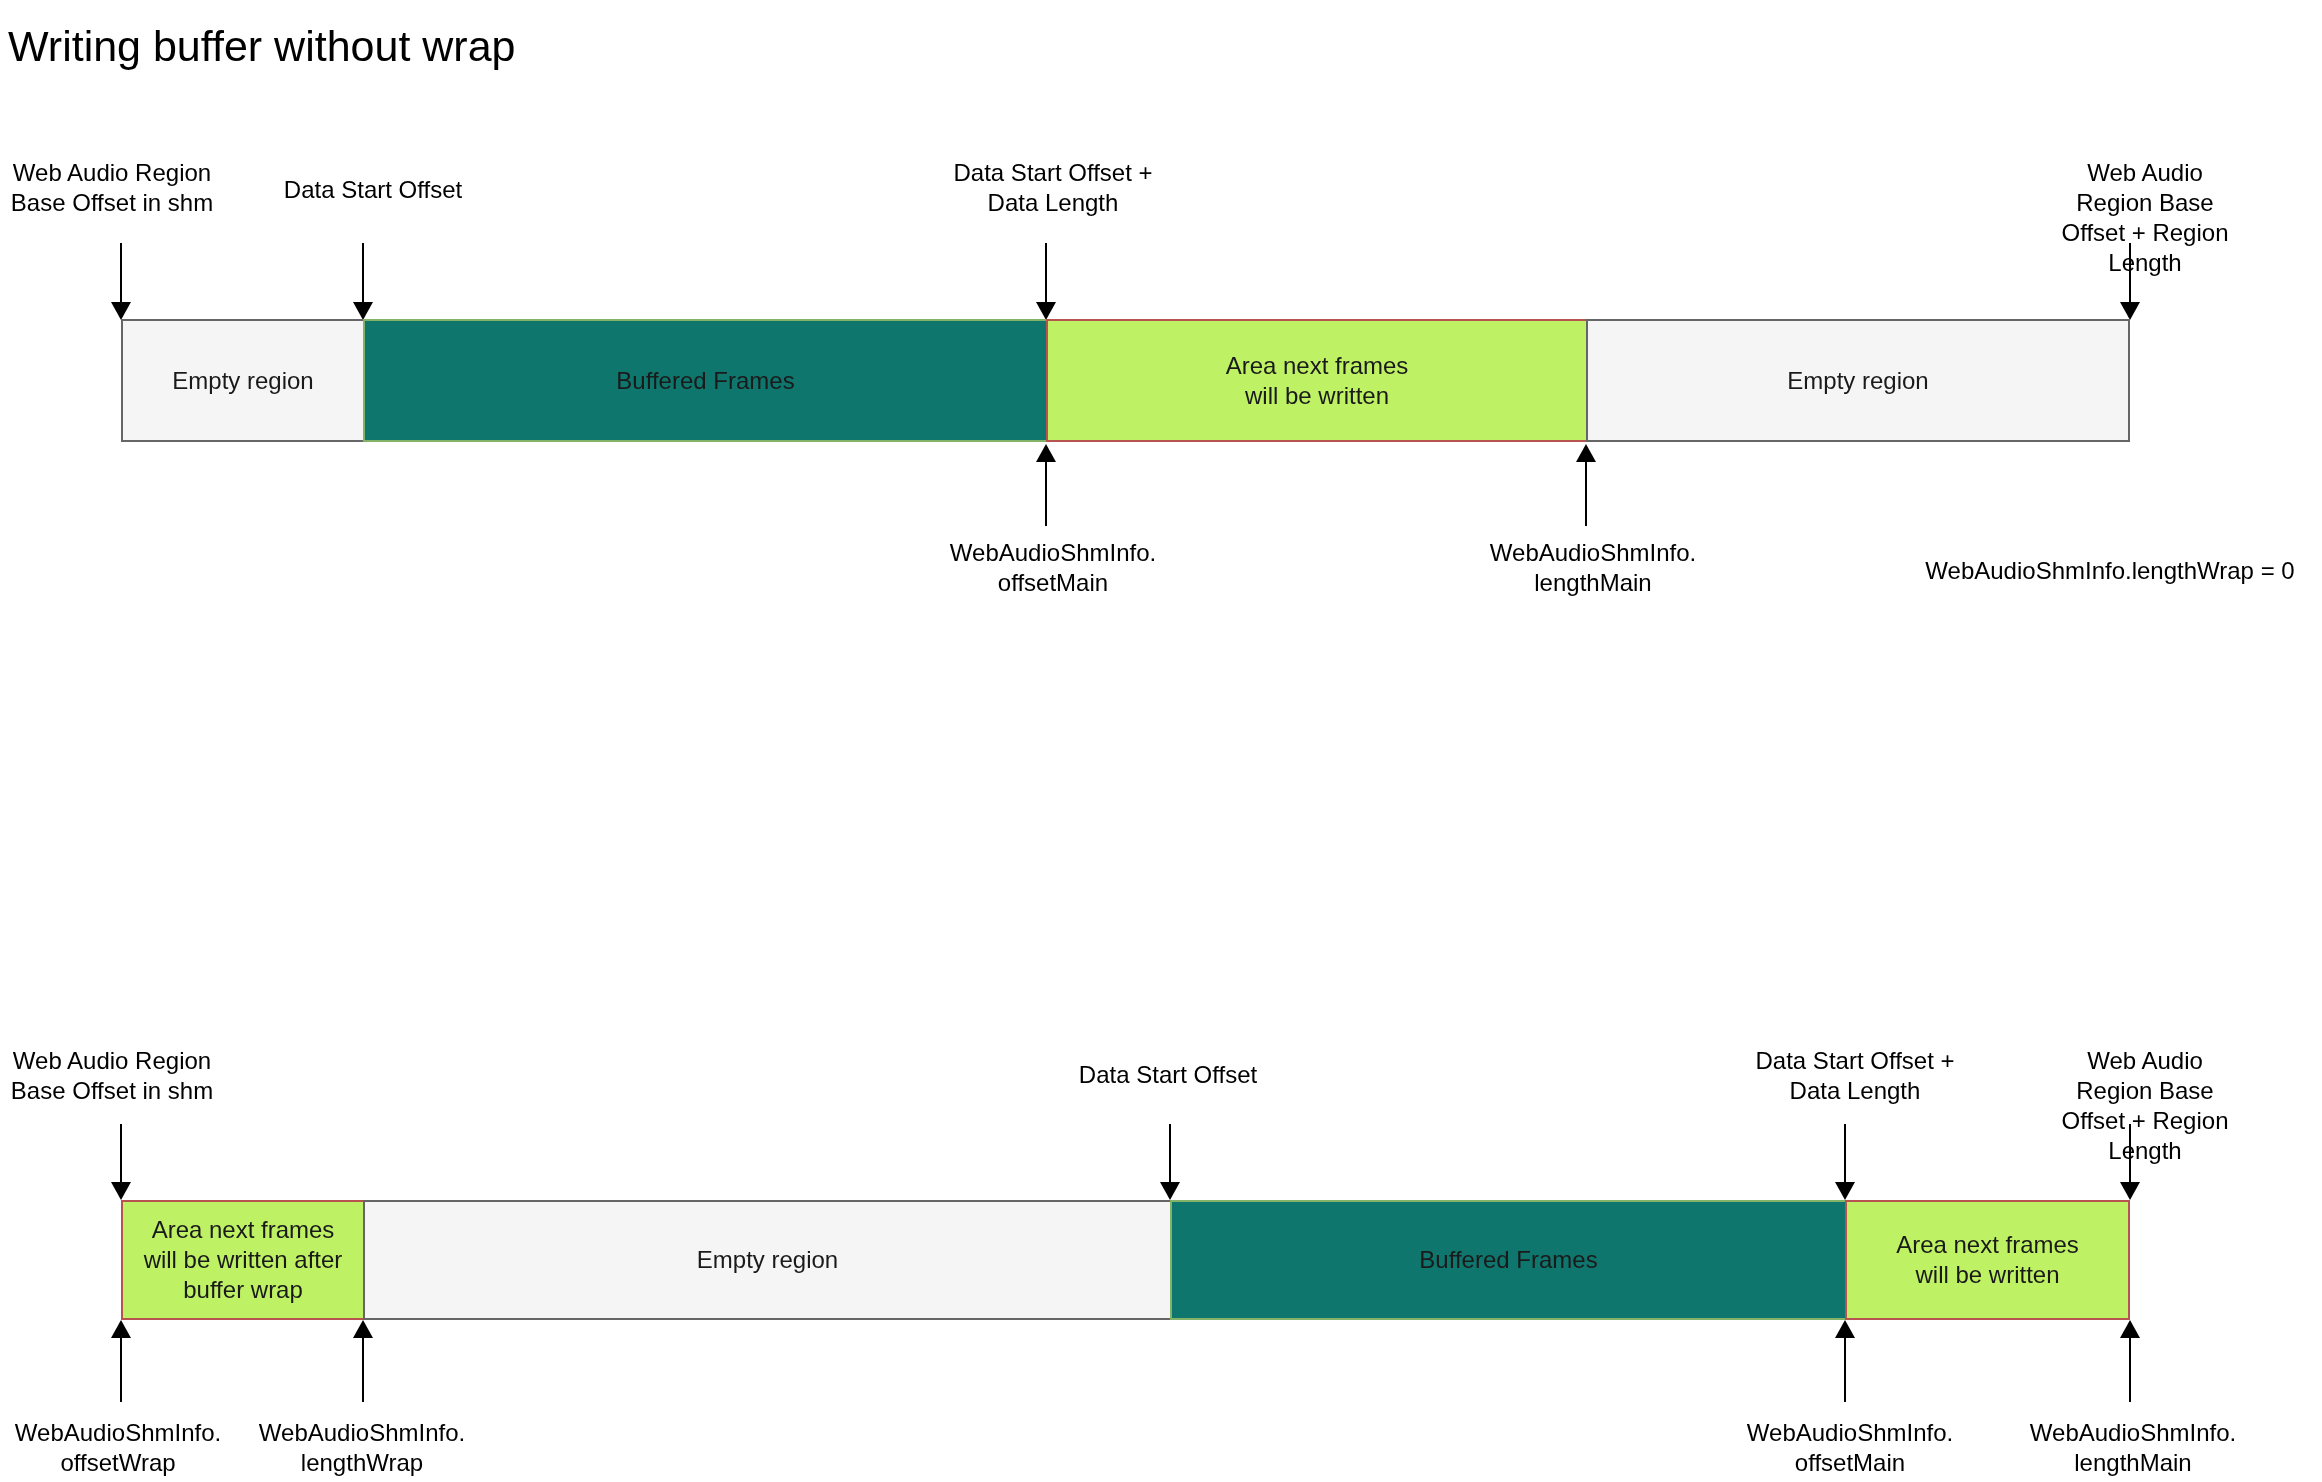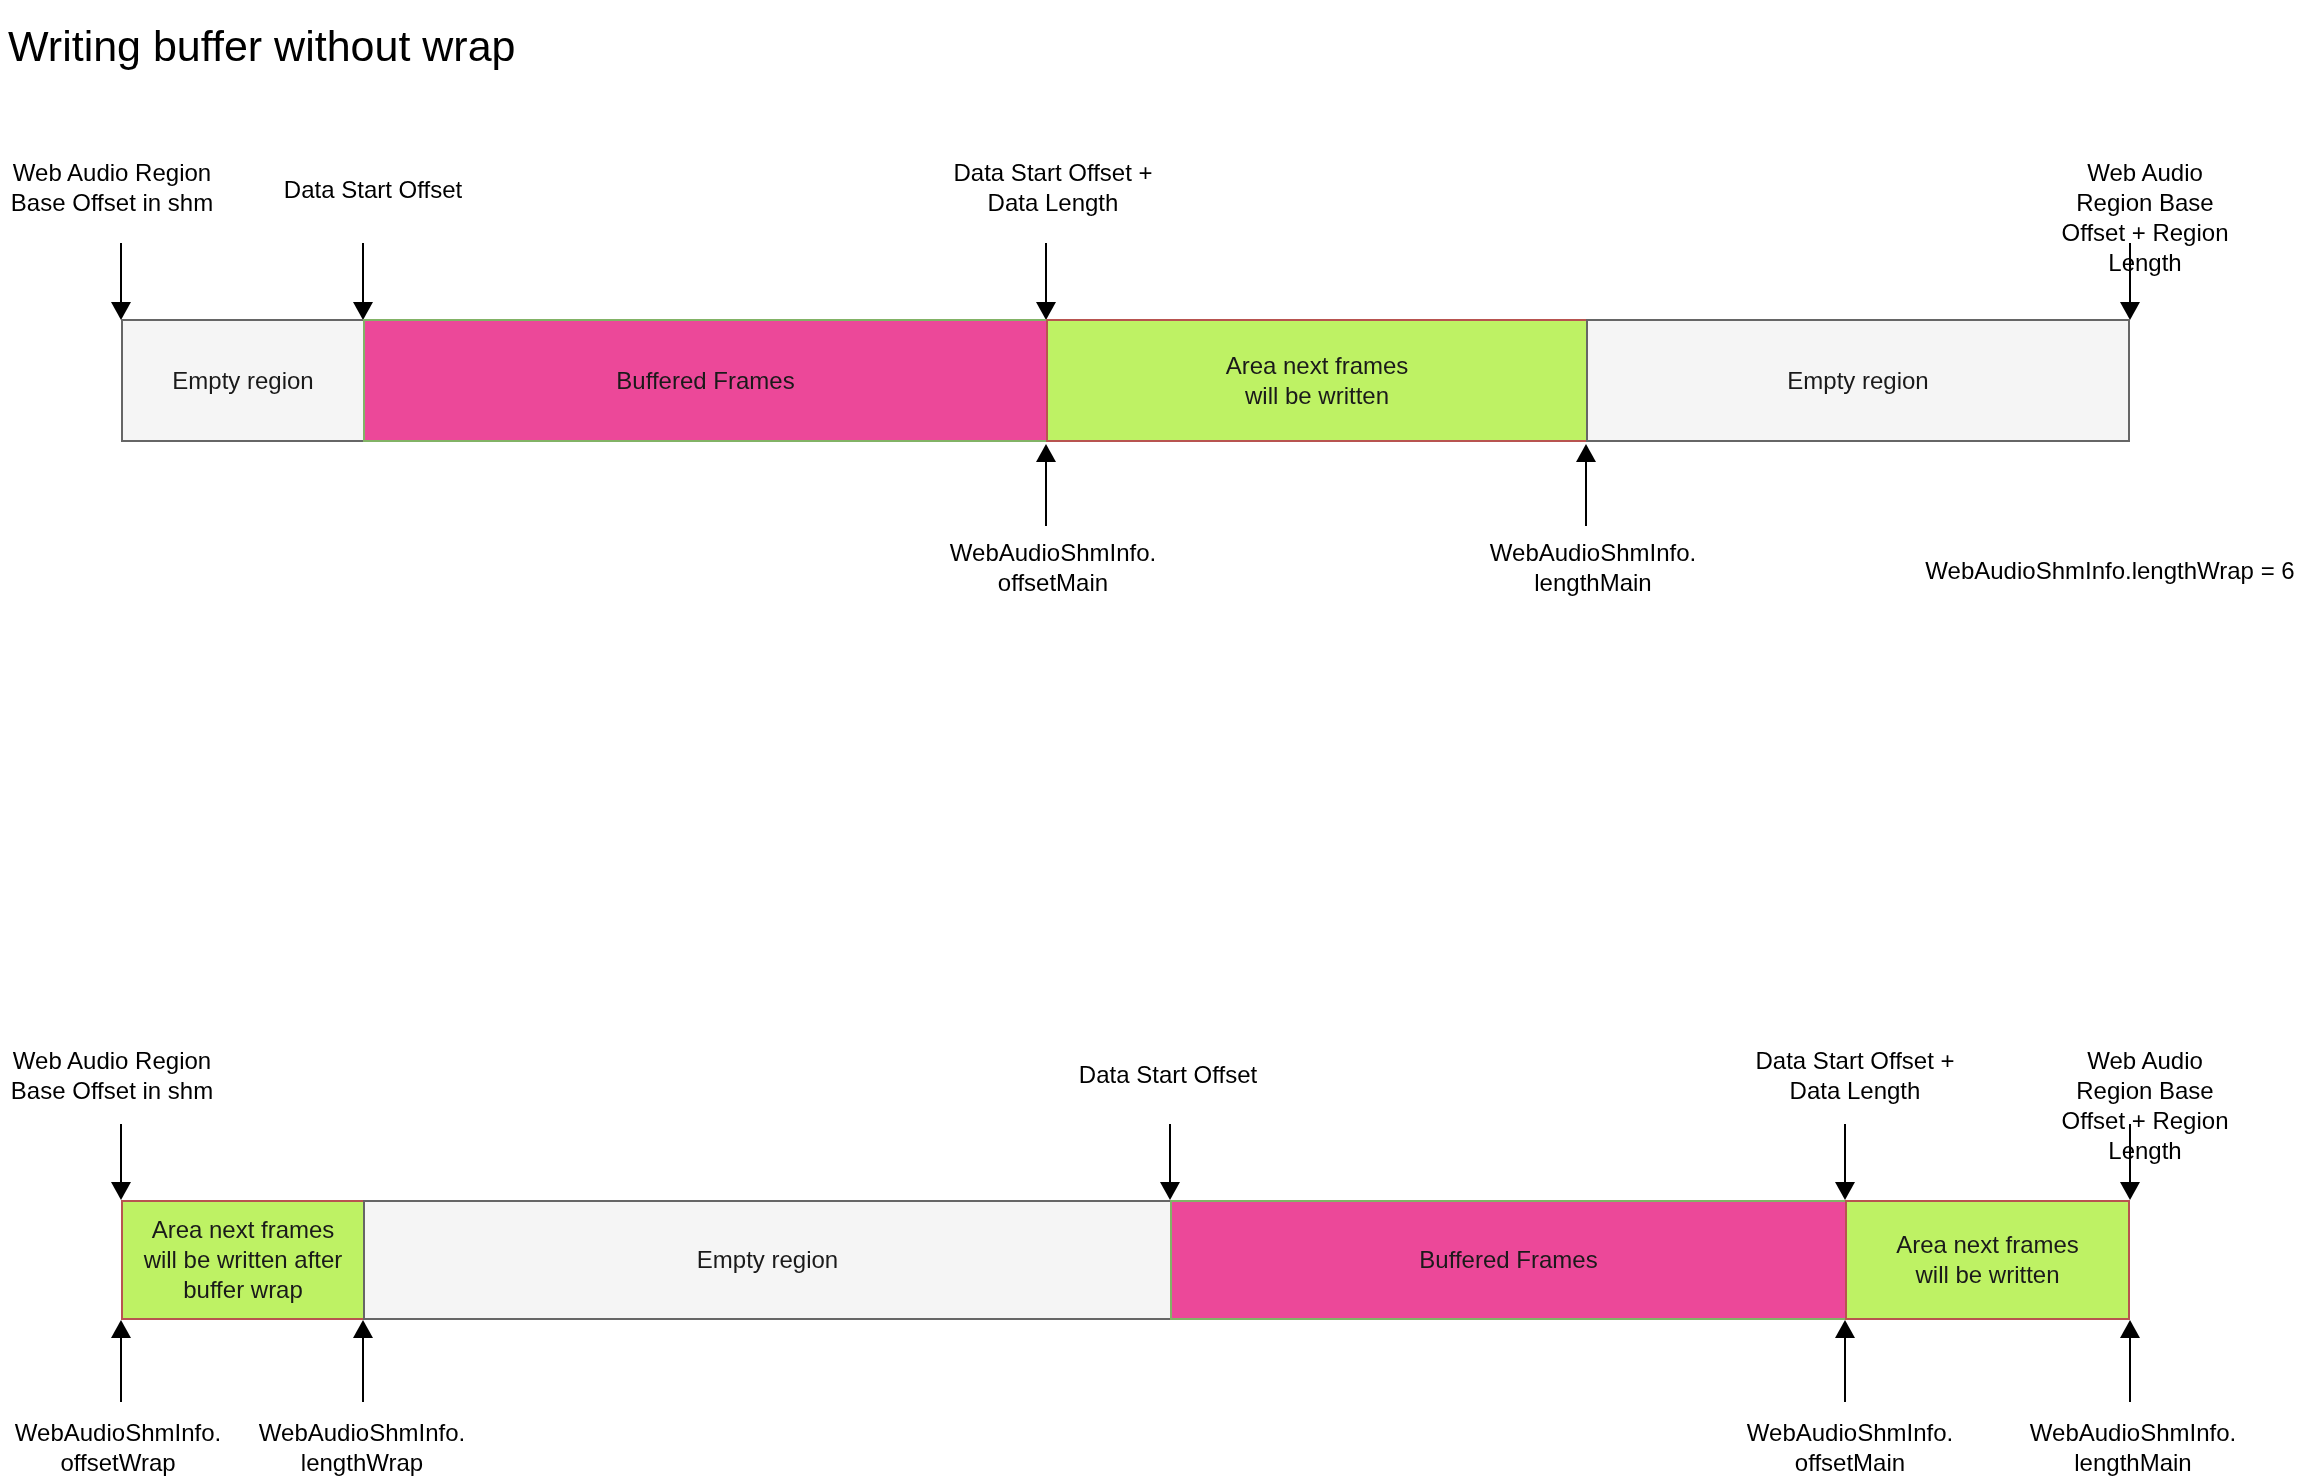--- a/index.html
+++ b/index.html
@@ -44,21 +44,21 @@
     align-items:center;
     justify-content:center;
     text-align:center;
     font-size:24px;
     line-height:30px;
     white-space:pre-line;
     color:#1a1a1a;
   }
   .seg + .seg{margin-left:-2px;}
   .seg.empty{background:#f5f5f5;border-color:#666666;}
-  .seg.green{background:#ec4899;border-color:#82b366;}
+  .seg.green{background:#0f766e;border-color:#82b366;}
   .seg.pink{background:#bef264;border-color:#b85450;}
   .arrow{
     position:absolute;
     width:20px;
     margin-left:-10px;
   }
   .arrow .stem{
     position:absolute;
     left:9px;
     width:2px;
@@ -122,21 +122,21 @@
     </div>
   <div class="arrow up" style="left:1586px;top:444px;height:82px;">
       <span class="stem"></span>
       <span class="head"></span>
     </div>
 
   <div class="lbl" style="left:1053px;top:538px;">WebAudioShmInfo.
 offsetMain</div>
   <div class="lbl" style="left:1593px;top:538px;">WebAudioShmInfo.
 lengthMain</div>
-  <div class="lbl nowrap" style="left:2110px;top:556px;">WebAudioShmInfo.lengthWrap = 6</div>
+  <div class="lbl nowrap" style="left:2110px;top:556px;">WebAudioShmInfo.lengthWrap = 0</div>
 
 
   <div class="lbl" style="left:112px;top:1046px;">Web Audio Region
 Base Offset in shm</div>
   <div class="lbl nowrap" style="left:1168px;top:1060px;">Data Start Offset</div>
   <div class="lbl" style="left:1855px;top:1046px;">Data Start Offset +
 Data Length</div>
   <div class="lbl" style="left:2145px;top:1046px;">Web Audio Region Base
 Offset + Region Length</div>
 

